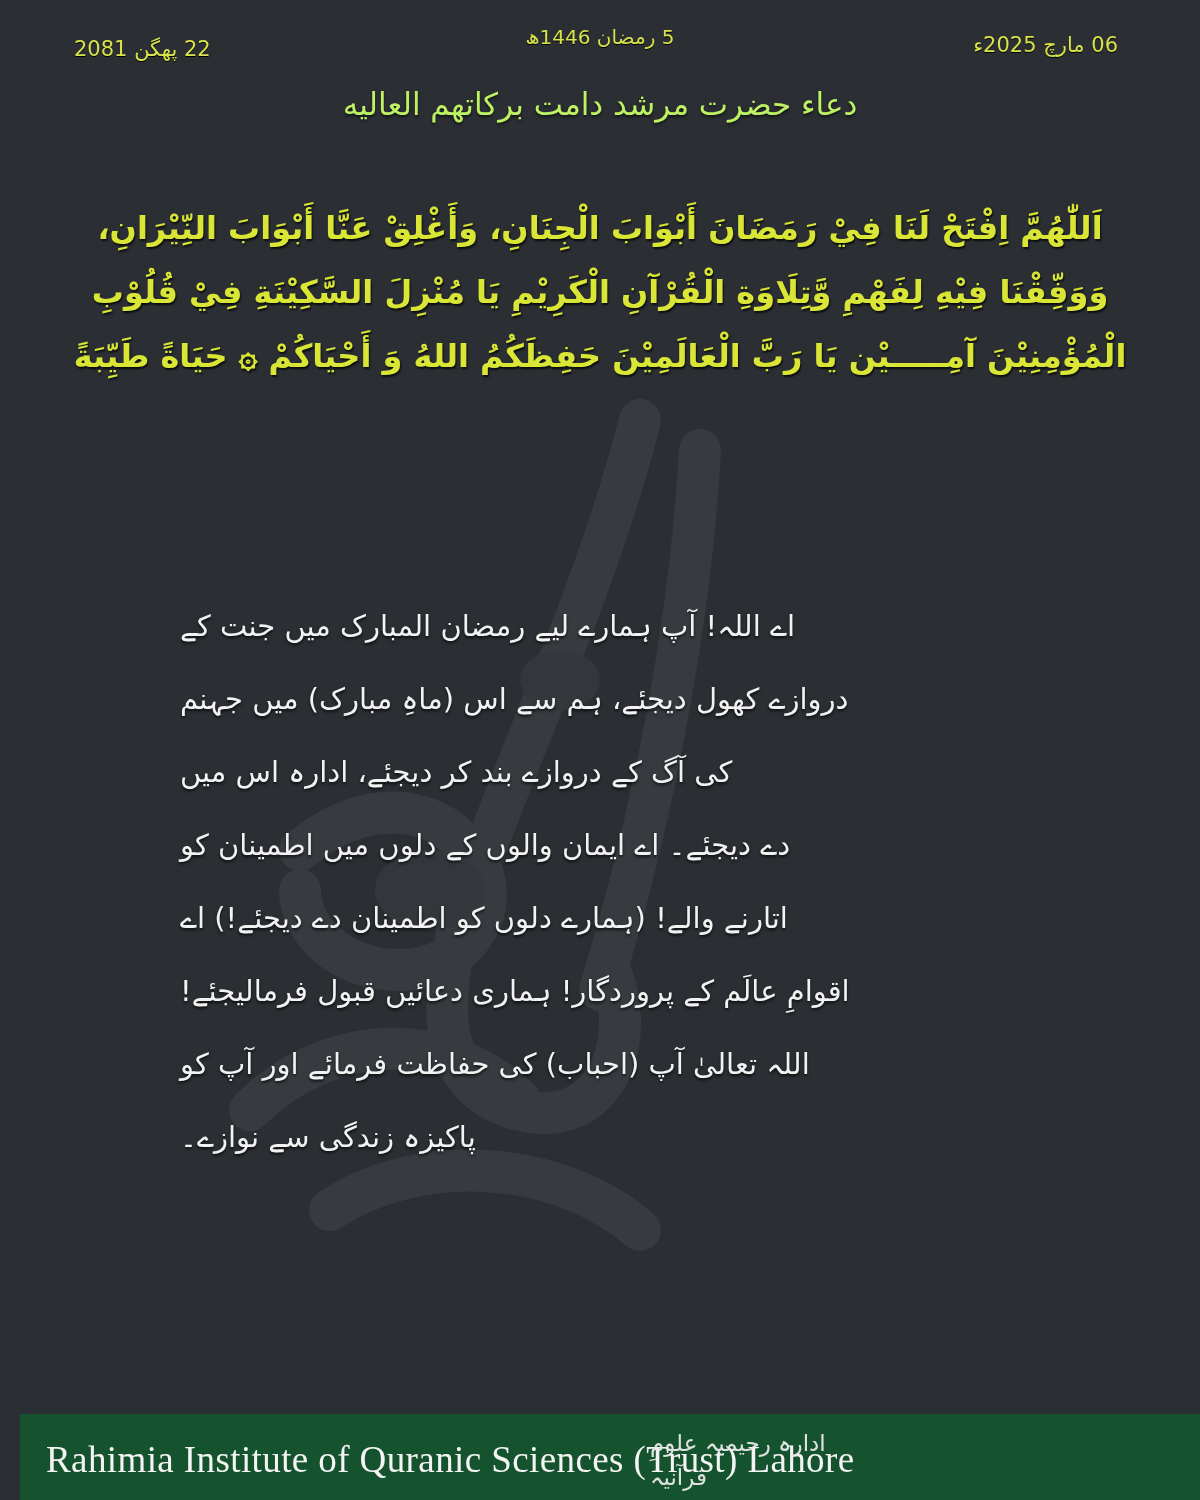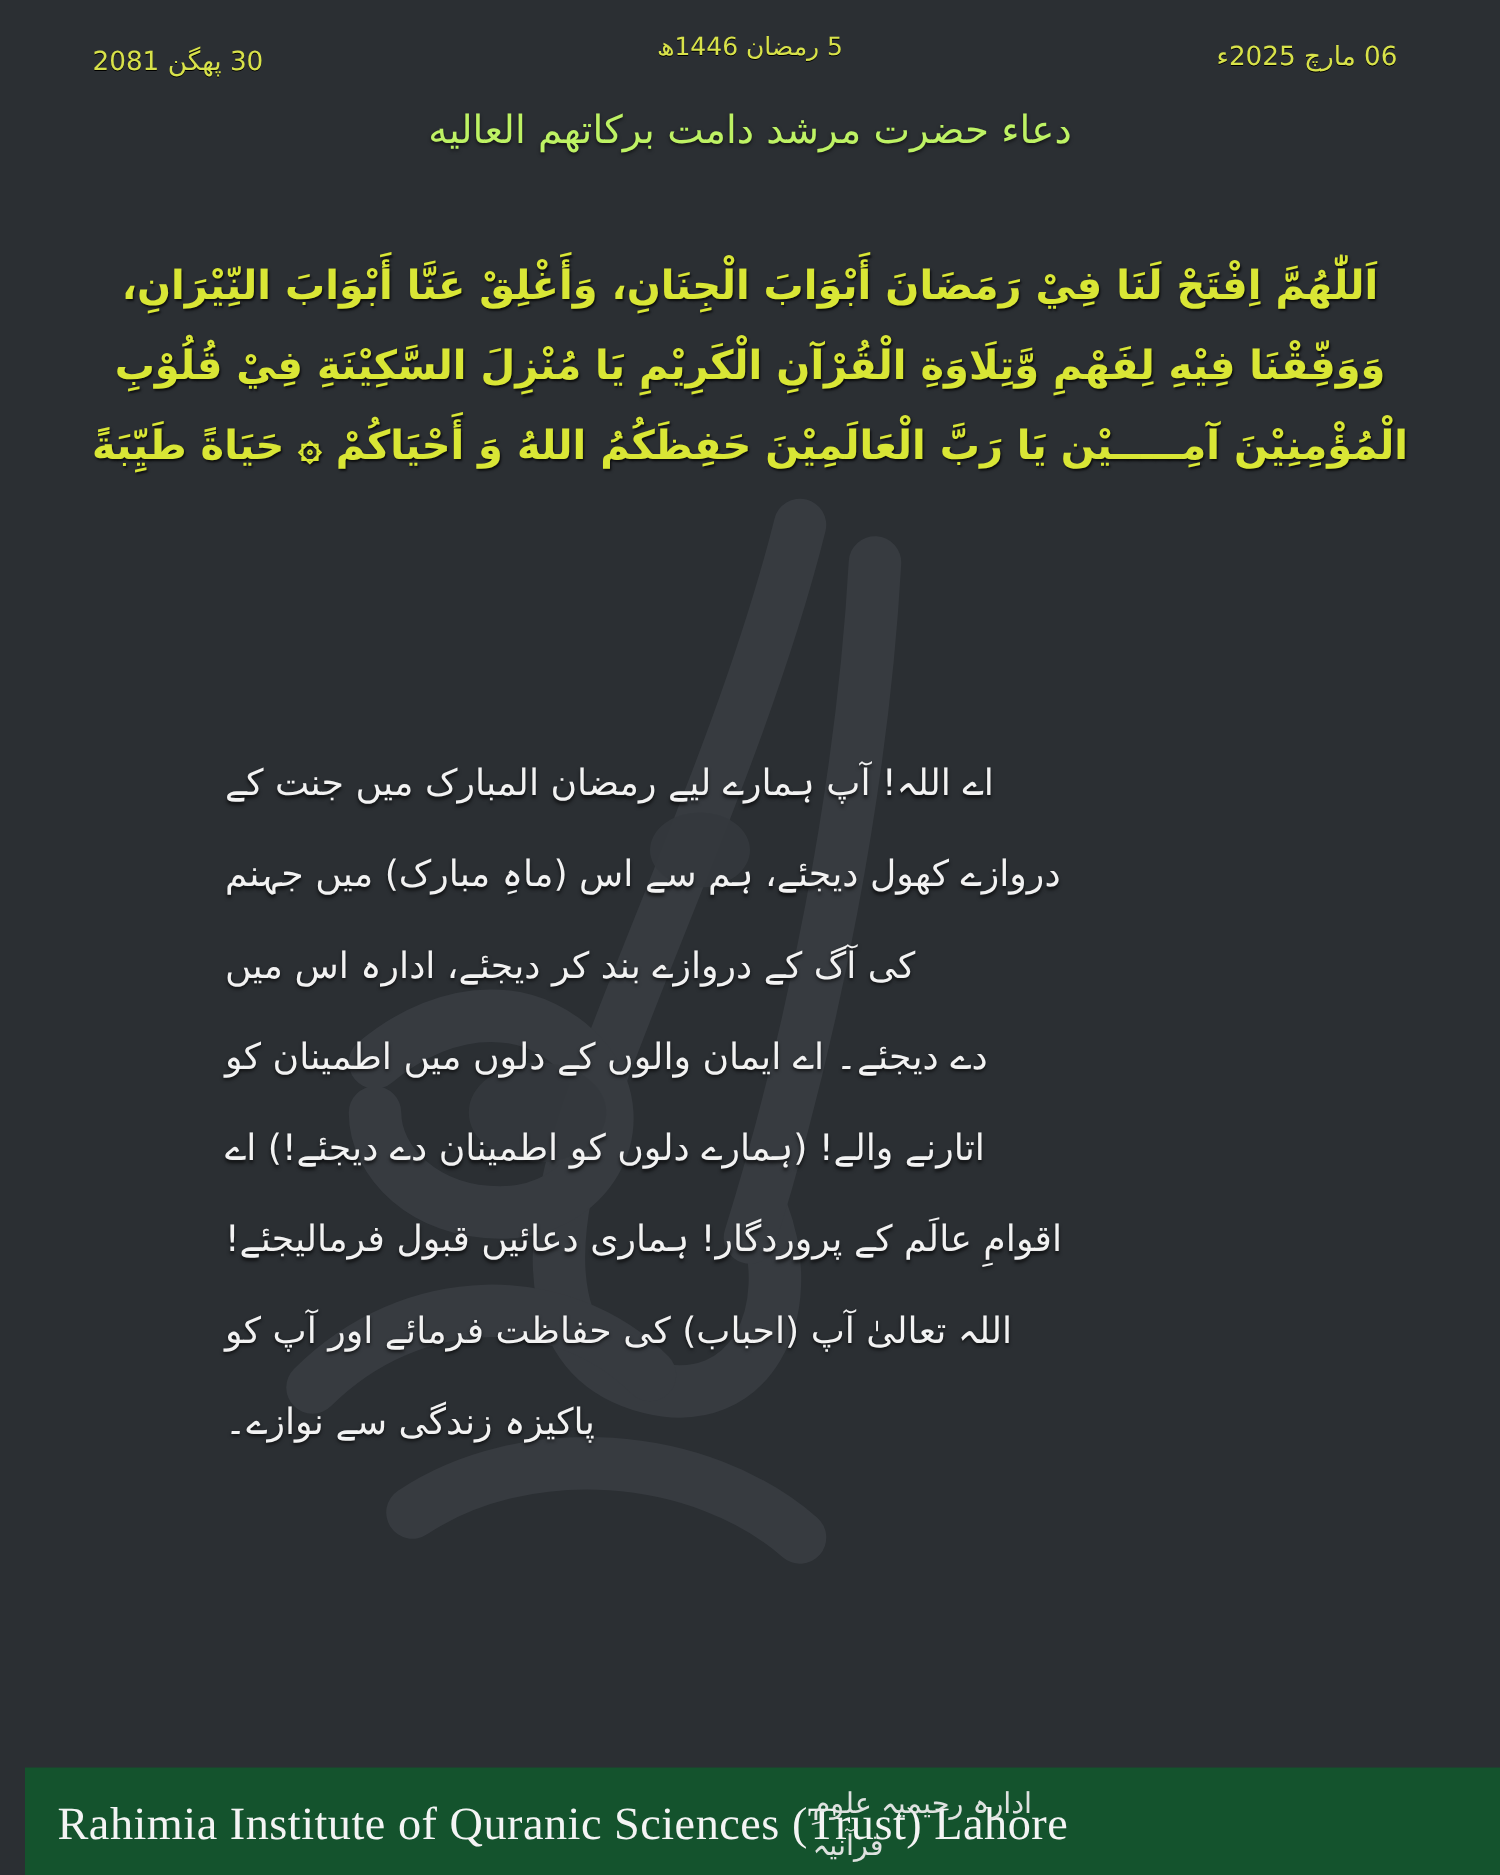--- a/index.html
+++ b/index.html
@@ -163,21 +163,21 @@
       <ellipse cx="560" cy="350" rx="40" ry="30"></ellipse>
     </g>
   </svg>
 </div>
 
 <div class="page">
 
   <div class="meta-row">
     <div class="meta-right">06 مارچ 2025ء</div>
     <div class="meta-center">5 رمضان 1446ھ</div>
-    <div class="meta-left">30 پھگن 2081</div>
+    <div class="meta-left">22 پھگن 2081</div>
   </div>
 
   <div class="title">دعاء حضرت مرشد دامت بركاتهم العاليه</div>
 
   <div class="arabic">
     <span class="ln l1">اَللّٰهُمَّ اِفْتَحْ لَنَا فِيْ رَمَضَانَ أَبْوَابَ الْجِنَانِ، وَأَغْلِقْ عَنَّا أَبْوَابَ النِّيْرَانِ،</span>
     <span class="ln l2">وَوَفِّقْنَا فِيْهِ لِفَهْمِ وَّتِلَاوَةِ الْقُرْآنِ الْكَرِيْمِ يَا مُنْزِلَ السَّكِيْنَةِ فِيْ قُلُوْبِ</span>
     <span class="ln l3">الْمُؤْمِنِيْنَ آمِـــــيْن يَا رَبَّ الْعَالَمِيْنَ حَفِظَكُمُ اللهُ وَ أَحْيَاكُمْ ۞ حَيَاةً طَيِّبَةً</span>
   </div>
 

